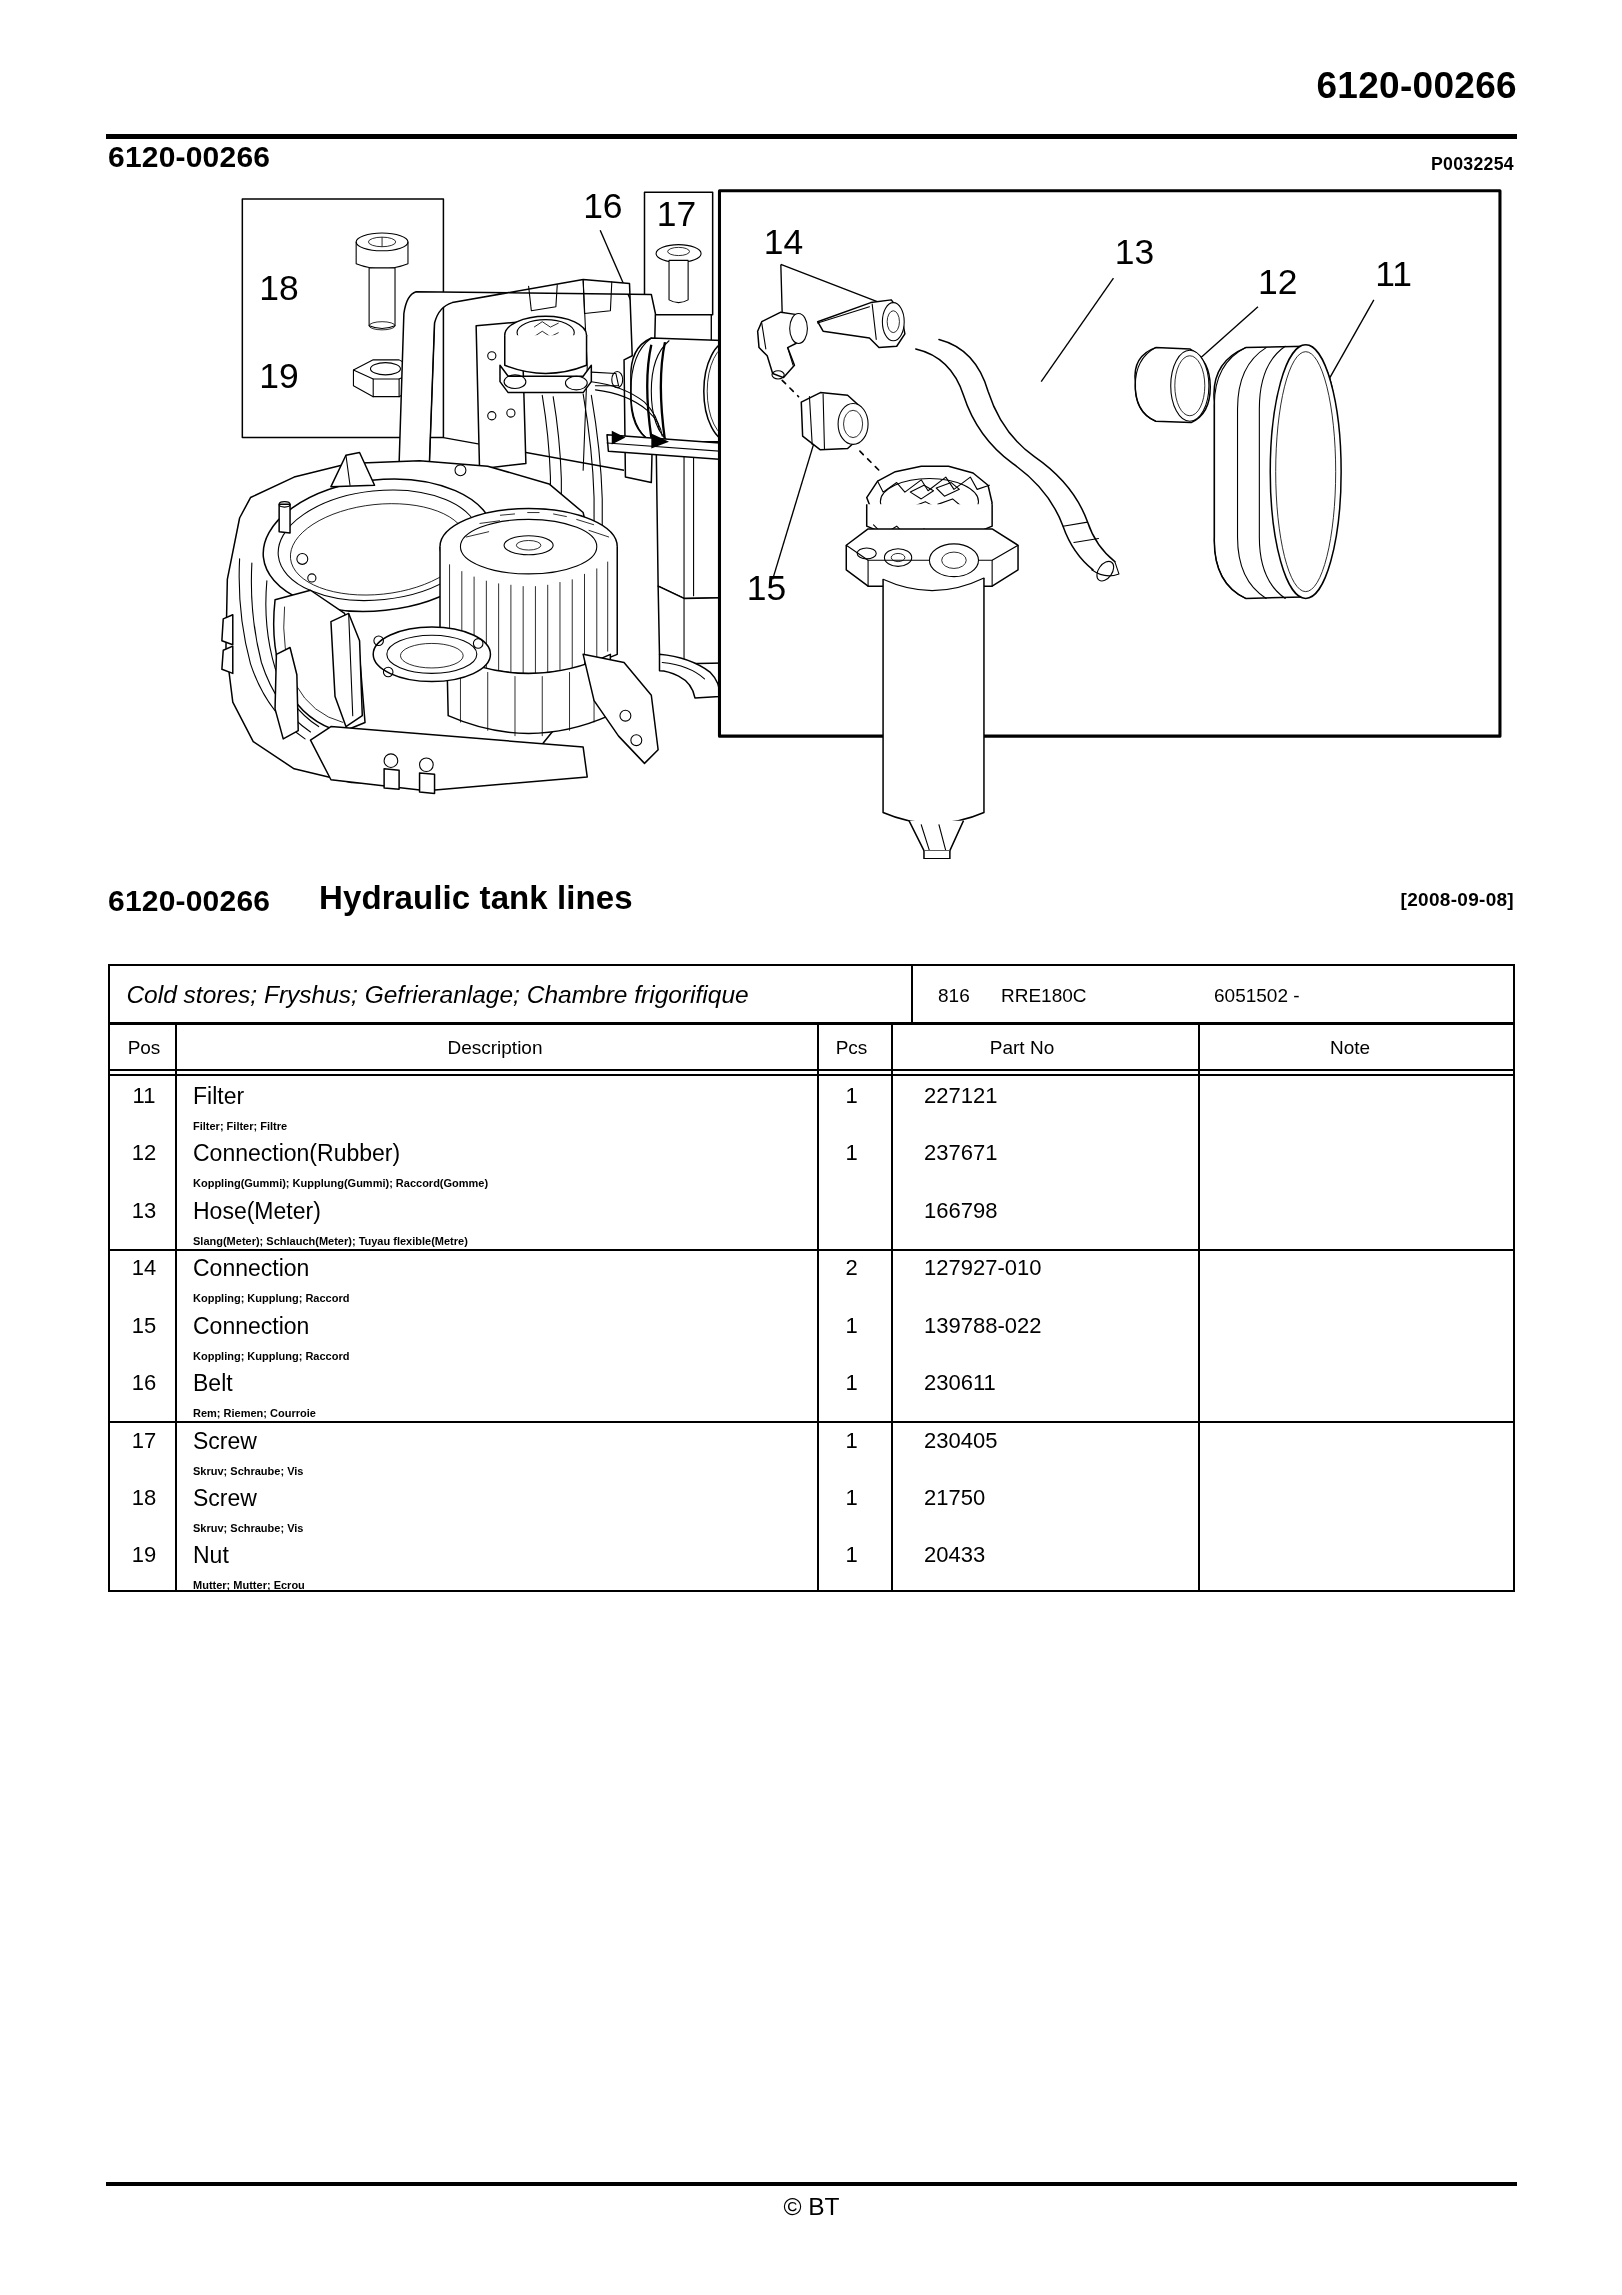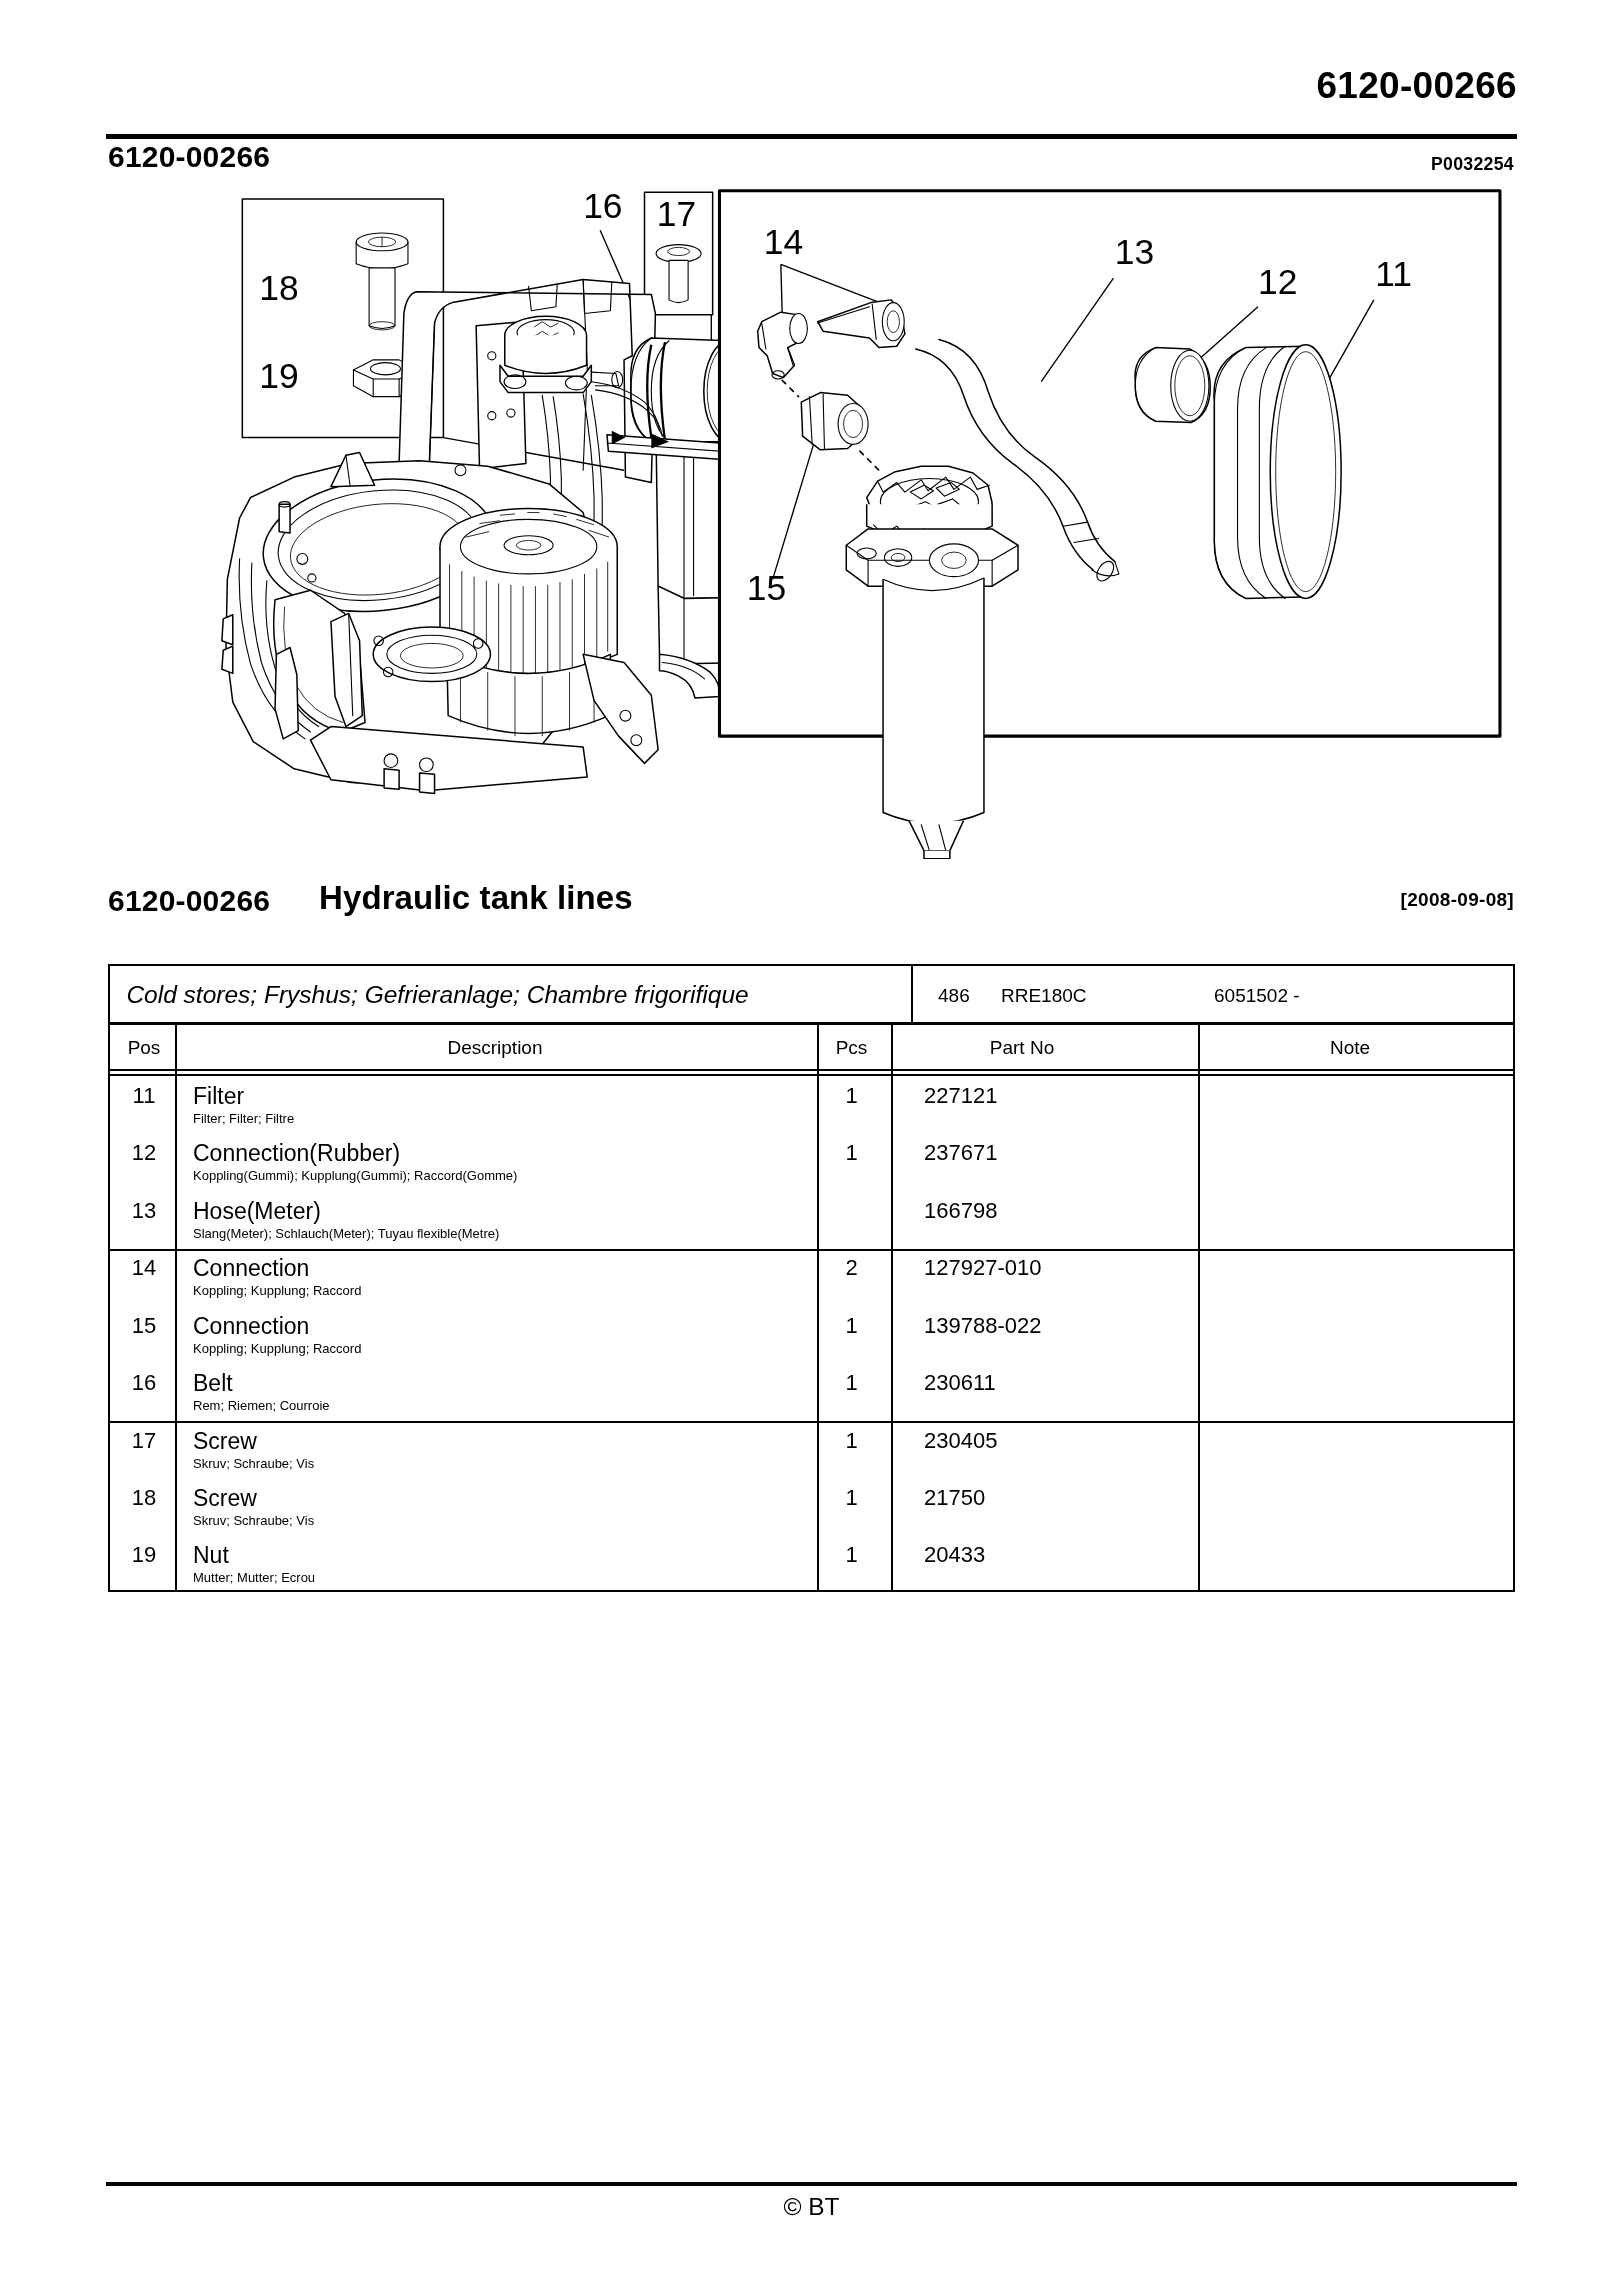--- a/index.html
+++ b/index.html
@@ -211,22 +211,23 @@
     text-align: center;
     font-size: 22px;
   }
   .drow .desc {
     position: absolute;
     left: 83px; top: 6.8px;
     font-size: 23px;
   }
   .drow .desc-sub {
     position: absolute;
-    left: 83px; top: 35px;
-    font-size: 13px;
+    left: 83px; top: 44px;
+    font-size: 11px;
+    font-weight: bold;
   }
   .drow .pcs {
     position: absolute;
     left: 721px; top: 6.8px;
     width: 41px;
     text-align: center;
     font-size: 22px;
   }
   .drow .partno {
     position: absolute;
@@ -561,21 +562,21 @@
 
   <div class="title-code">6120-00266</div>
   <div class="title-main">Hydraulic tank lines</div>
   <div class="title-date">[2008-09-08]</div>
 
   <div class="tbl-outer"></div>
 
   <div class="model-row">
     <div class="model-left">Cold stores; Fryshus; Gefrieranlage; Chambre frigorifique</div>
     <div class="model-div"></div>
-    <div class="model-code">486</div>
+    <div class="model-code">816</div>
     <div class="model-name">RRE180C</div>
     <div class="model-serial">6051502 -</div>
   </div>
   <div class="model-bottom"></div>
 
   <div class="colhdr">
     <div class="ch" style="left:9.5px; width:49px;text-align:center;">Pos</div>
     <div class="ch" style="left:68px; width:634px;">Description</div>
     <div class="ch" style="left:709px; width:65px;">Pcs</div>
     <div class="ch" style="left:769px; width:286px;">Part No</div>

